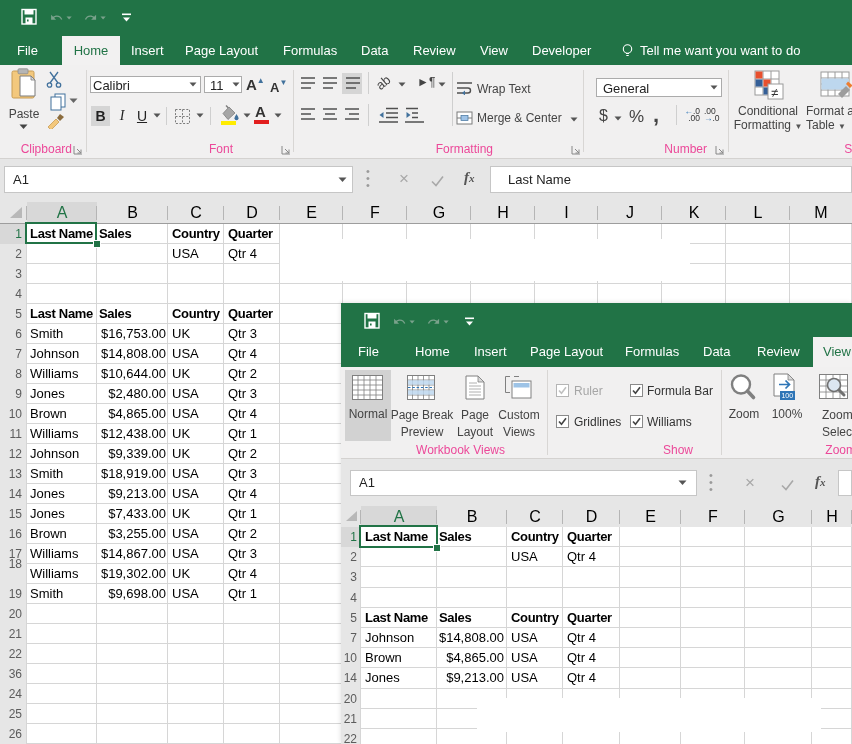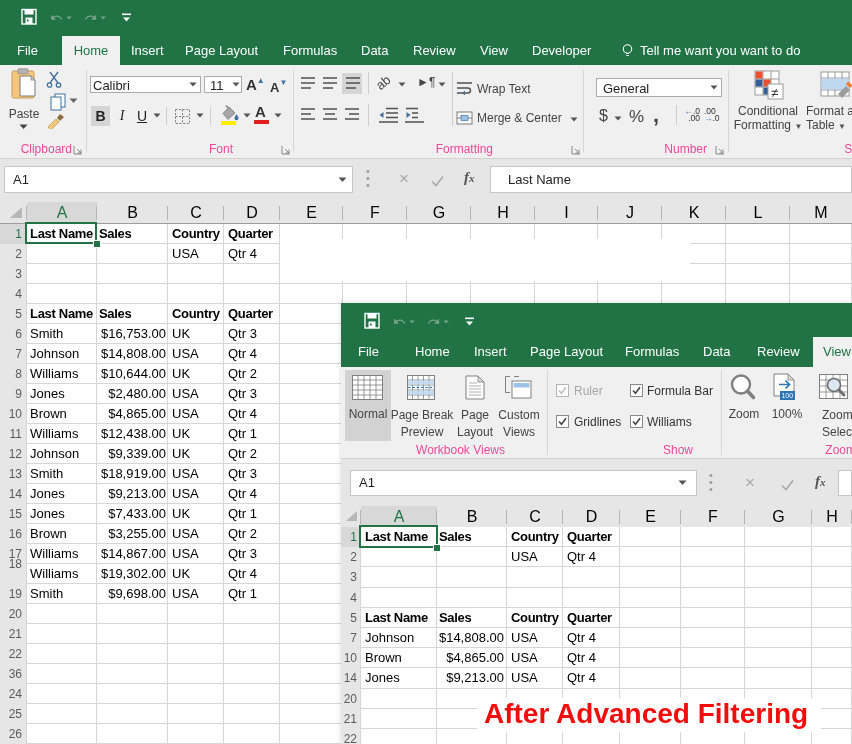--- a/index.html
+++ b/index.html
@@ -629,19 +629,18 @@
           <div class="cell" style="left:24px;top:123.19999999999999px;">Brown</div>
           <div class="cell num" style="left:96px;width:67px;top:123.19999999999999px;">$4,865.00</div>
           <div class="cell" style="left:170px;top:123.19999999999999px;">USA</div>
           <div class="cell" style="left:226px;top:123.19999999999999px;">Qtr 4</div>
           <div class="cell" style="left:24px;top:143.4px;">Jones</div>
           <div class="cell num" style="left:96px;width:67px;top:143.4px;">$9,213.00</div>
           <div class="cell" style="left:170px;top:143.4px;">USA</div>
           <div class="cell" style="left:226px;top:143.4px;">Qtr 4</div>
         </div>
       <div class="abs" style="left:136px;top:171px;width:344px;height:34px;background:#fff;"></div>
-      <div class="abs red" style="left:143px;top:172px;font-size:28px;line-height:30px;">After Advanced Filtering</div>
       <div class="abs" style="left:18px;top:-2px;width:79px;height:23px;border:2px solid #217346;box-sizing:border-box;"></div>
       <div class="abs" style="left:92px;top:17px;width:6px;height:6px;background:#217346;border:1px solid #fff;"></div>
     </div>
   </div>
 
 </div>
 
 </body></html>

